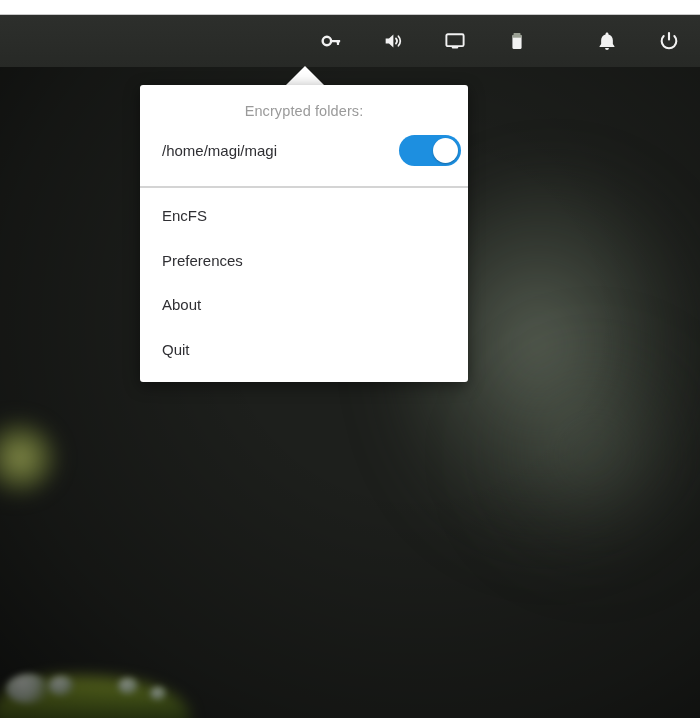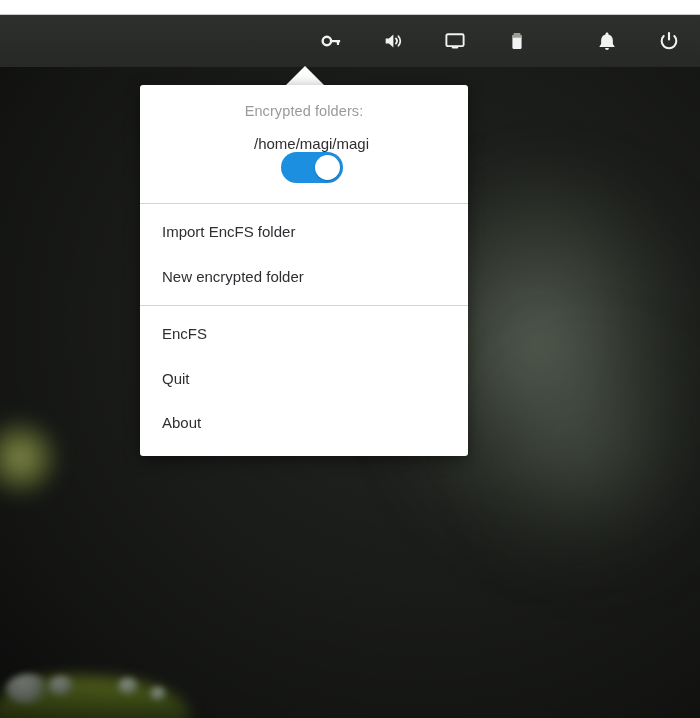--- a/index.html
+++ b/index.html
@@ -179,21 +179,20 @@
     color: #9a9a9a;
     letter-spacing: 0.1px;
     text-align: center;
   }
 
   .folder-row {
     display: flex;
     align-items: center;
     justify-content: space-between;
     padding: 10px 7px 20px 22px;
-    flex-direction: column;
   }
   .folder-path {
     font-size: 15px;
     color: #2f2f33;
   }
 
   .toggle {
     width: 62px;
     height: 31px;
     border-radius: 16px;
@@ -318,28 +317,25 @@
       <div class="folder-row">
         <span class="folder-path">/home/magi/magi</span>
         <span class="toggle">
           <span class="knob"></span>
         </span>
       </div>
     </div>
 
     <div class="sep"></div>
 
-    <div class="section group-a">
-      <div class="menu-item">Import EncFS folder</div>
-      <div class="menu-item">New encrypted folder</div>
-    </div>
 
     <div class="sep"></div>
 
     <div class="section group-b">
       <div class="menu-item">EncFS</div>
+      <div class="menu-item">Preferences</div>
+      <div class="menu-item">About</div>
       <div class="menu-item">Quit</div>
-      <div class="menu-item">About</div>
     </div>
 
   </div>
 
 </div>
 
 </body></html>

